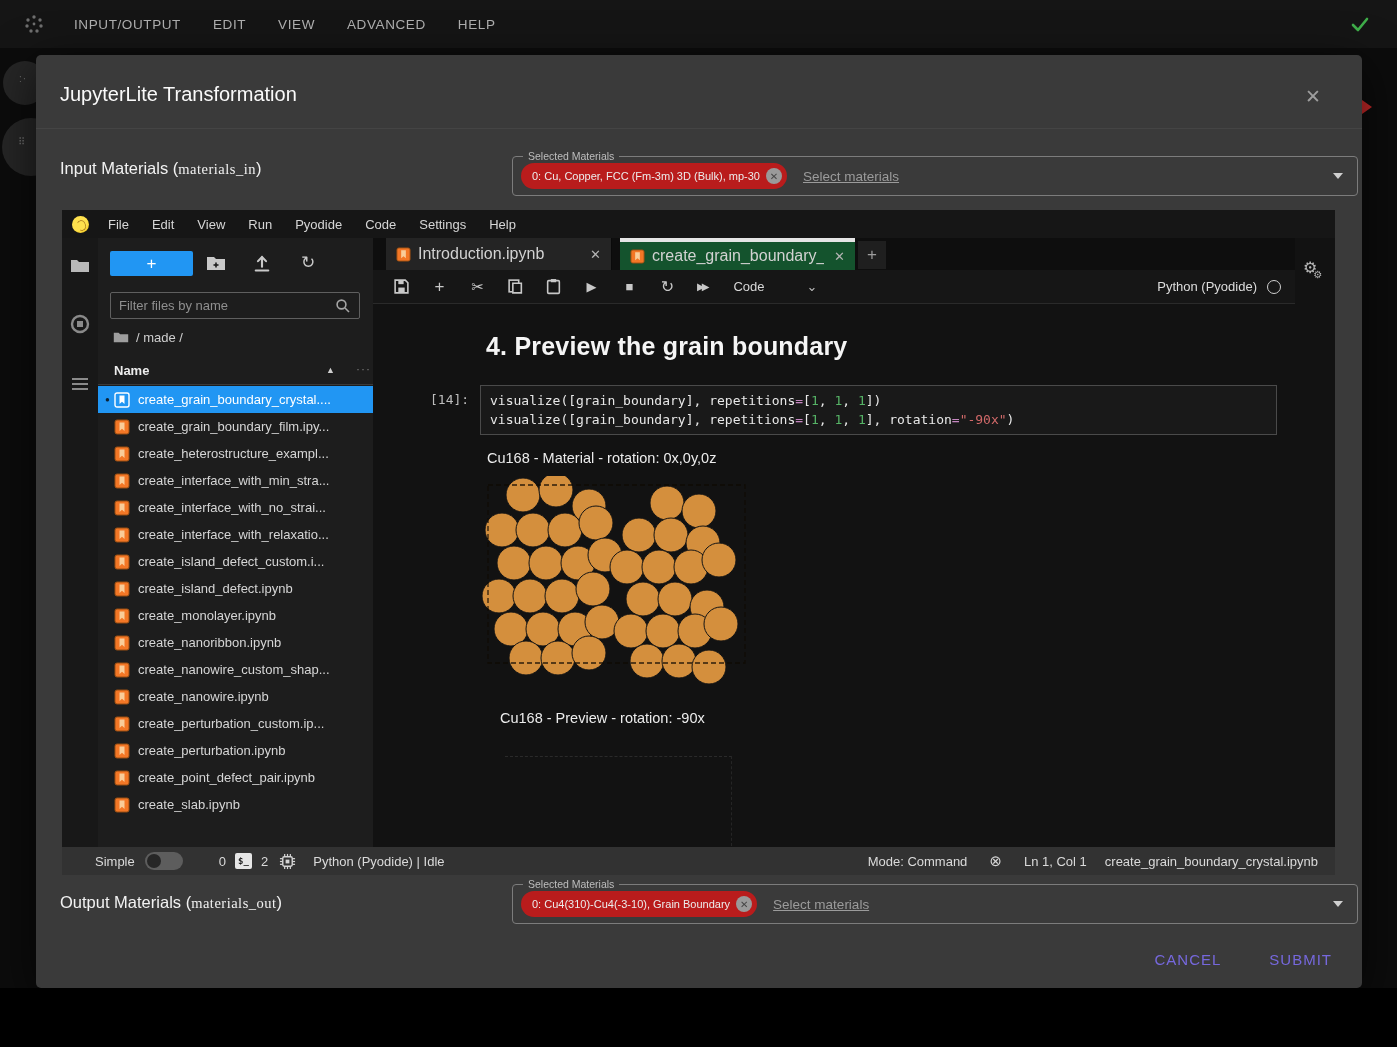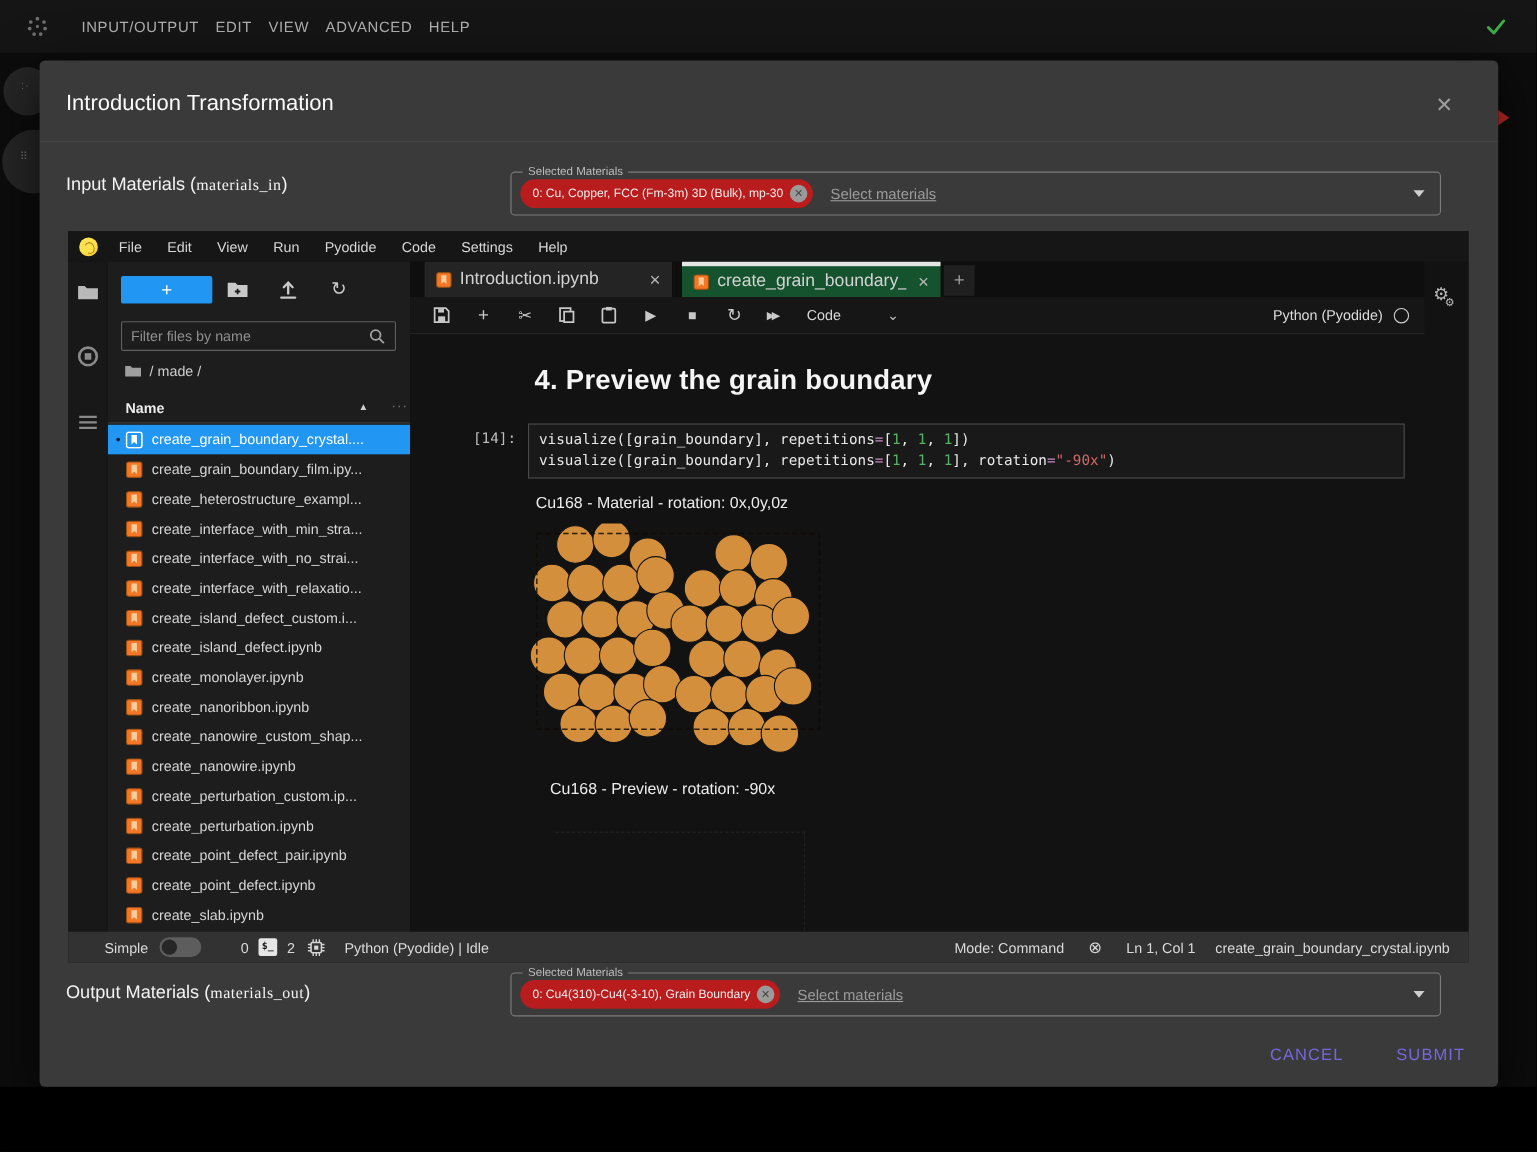--- a/index.html
+++ b/index.html
@@ -5,21 +5,21 @@
   * { margin:0; padding:0; box-sizing:border-box; }
   html,body { background:#000; }
   .stage {
     position:relative; width:1397px; height:1047px; overflow:hidden;
     background:#0c0c0c; font-family:"Liberation Sans", sans-serif;
     -webkit-font-smoothing:antialiased;
   }
   
   .topbar { position:absolute; left:0; top:0; width:100%; height:48px; background:#151515; display:flex; align-items:center; }
   .app-logo { margin-left:24px; width:20px; height:20px; }
-  .topnav { display:flex; gap:15px; margin-left:30px; }
+  .topnav { display:flex; gap:32px; margin-left:30px; }
   .topnav span { font-size:13.5px; letter-spacing:.6px; color:#b0b0b0; font-weight:500; cursor:default; }
   .top-check { position:absolute; right:26px; top:13px; width:22px; height:22px; }
   
   .bg-circle { position:absolute; border-radius:50%; background:#262626; }
   .bg-circle.c1 { left:3px; top:61px; width:44px; height:44px; }
   .bg-circle.c2 { left:2px; top:118px; width:58px; height:58px; }
   .bg-dots { position:absolute; color:#6a6a6a; font-size:10px; letter-spacing:1px; }
   .red-arrow { position:absolute; left:1362px; top:100px; width:0; height:0;
     border-top:7px solid transparent; border-bottom:7px solid transparent; border-left:10px solid #c62828; }
   .bottom-strip { position:absolute; left:0; top:988px; width:100%; height:59px; background:#000; }
@@ -27,21 +27,21 @@
   
   .modal { position:absolute; left:36px; top:55px; width:1326px; height:933px;
     background:#3a3a3a; border-radius:5px; box-shadow:0 12px 48px rgba(0,0,0,.65); }
   .modal-title { position:absolute; left:24px; top:28px; font-size:20px; color:#fafafa; font-weight:400; }
   .modal-close { position:absolute; left:1263px; top:27px; width:28px; height:28px; display:flex; align-items:center; justify-content:center;
     color:#9e9e9e; font-size:19px; cursor:pointer; }
   .modal-divider { position:absolute; left:0; top:73px; width:100%; height:1px; background:rgba(255,255,255,.05); }
 
   .mat-label { position:absolute; left:24px; font-size:16.5px; color:#f2f2f2; }
   .mat-label .mono { font-family:Liberation Serif, serif; font-size:14.5px; letter-spacing:.5px; }
-  .mat-select { position:absolute; left:428px; width:846px; height:40px; border:1px solid #7c7c7c; border-radius:4px;
+  .mat-select { position:absolute; left:476px; width:846px; height:40px; border:1px solid #7c7c7c; border-radius:4px;
     display:flex; align-items:center; padding:0 14px 0 8px; cursor:pointer; }
   .mat-legend { position:absolute; top:-7px; left:10px; background:#3a3a3a; padding:0 5px; font-size:10.5px; color:#bdbdbd; }
   .chip { display:flex; align-items:center; height:26px; background:#b91c1c; border-radius:13px; padding:0 5px 0 11px; }
   .chip-label { font-size:11px; color:#ececec; white-space:nowrap; }
   .chip-del { margin-left:6px; width:16px; height:16px; border-radius:50%; background:#9a9a9a; color:#454545;
     font-size:10px; display:flex; align-items:center; justify-content:center; cursor:pointer; }
   .mat-placeholder { margin-left:16px; font-size:13.5px; color:#9b9b9b;text-decoration:underline; }
   .mat-caret { margin-left:auto; width:0; height:0; border-left:5px solid transparent; border-right:5px solid transparent; border-top:6px solid #cfcfcf; }
 
   
@@ -176,21 +176,21 @@
   <div class="bg-circle c1">
       <span class="bg-dots" style="left:16px;top:12px;">:·</span>
     </div>
   <div class="bg-circle c2">
       <span class="bg-dots" style="left:16px;top:18px;">⠿</span>
     </div>
   <div class="red-arrow"></div>
   <div class="bottom-strip"></div>
 
   <section class="modal">
-    <h1 class="modal-title">Introduction Transformation</h1>
+    <h1 class="modal-title">JupyterLite Transformation</h1>
     <div class="modal-close">✕</div>
     <div class="modal-divider"></div>
 
     <div class="mat-label" style="top:104px;"><span>Input Materials (</span><span class="mono">materials_in</span><span>)</span></div>
     <div class="mat-select" style="top:101px;">
       <span class="mat-legend">Selected Materials</span>
       <span class="chip">
         <span class="chip-label">0: Cu, Copper, FCC (Fm-3m) 3D (Bulk), mp-30</span>
         <span class="chip-del">✕</span>
       </span>
@@ -371,27 +371,20 @@
                     <path d="M5.5 3.5h5V12L8 9.8 5.5 12z"></path>
                   </svg></span>
                 <span class="fb-name">create_perturbation.ipynb</span>
               </div>
               <div class="fb-row">
                 <span class="nb-icon "><svg viewBox="0 0 16 16">
                     <rect x="1" y="1" width="14" height="14" rx="2"></rect>
                     <path d="M5.5 3.5h5V12L8 9.8 5.5 12z"></path>
                   </svg></span>
                 <span class="fb-name">create_point_defect_pair.ipynb</span>
-              </div>
-              <div class="fb-row">
-                <span class="nb-icon "><svg viewBox="0 0 16 16">
-                    <rect x="1" y="1" width="14" height="14" rx="2"></rect>
-                    <path d="M5.5 3.5h5V12L8 9.8 5.5 12z"></path>
-                  </svg></span>
-                <span class="fb-name">create_point_defect.ipynb</span>
               </div>
               <div class="fb-row">
                 <span class="nb-icon "><svg viewBox="0 0 16 16">
                     <rect x="1" y="1" width="14" height="14" rx="2"></rect>
                     <path d="M5.5 3.5h5V12L8 9.8 5.5 12z"></path>
                   </svg></span>
                 <span class="fb-name">create_slab.ipynb</span>
               </div>
             </div>
         </div>

